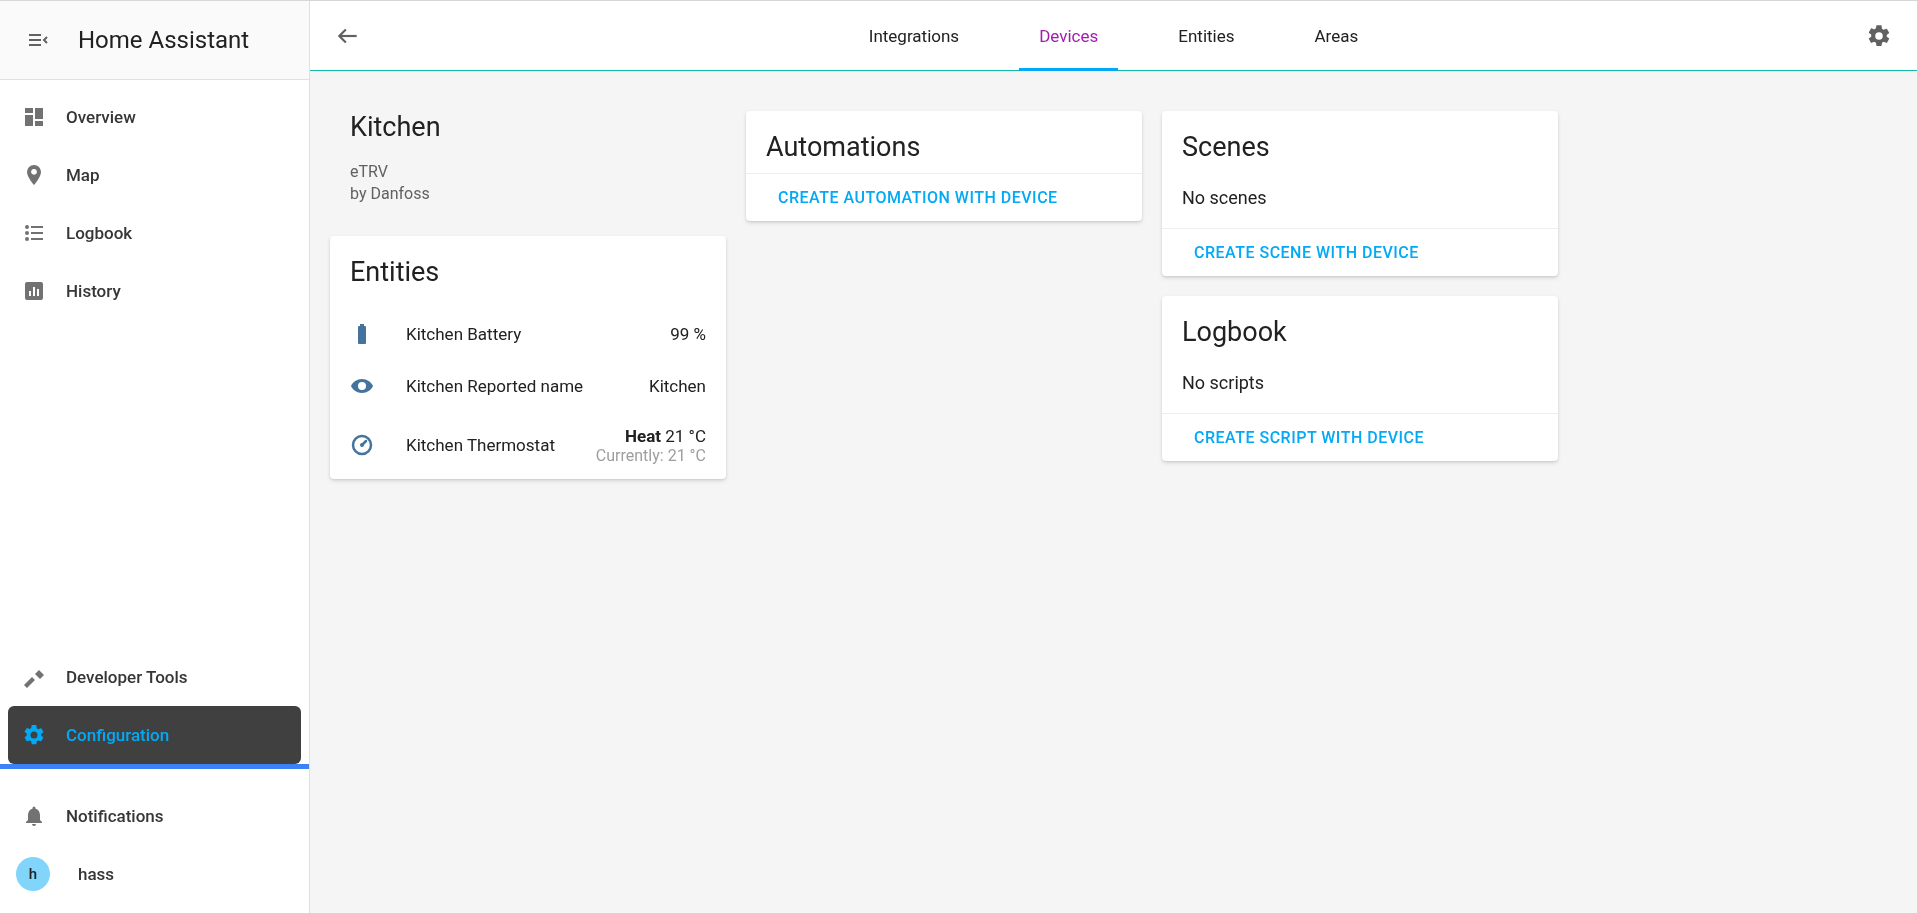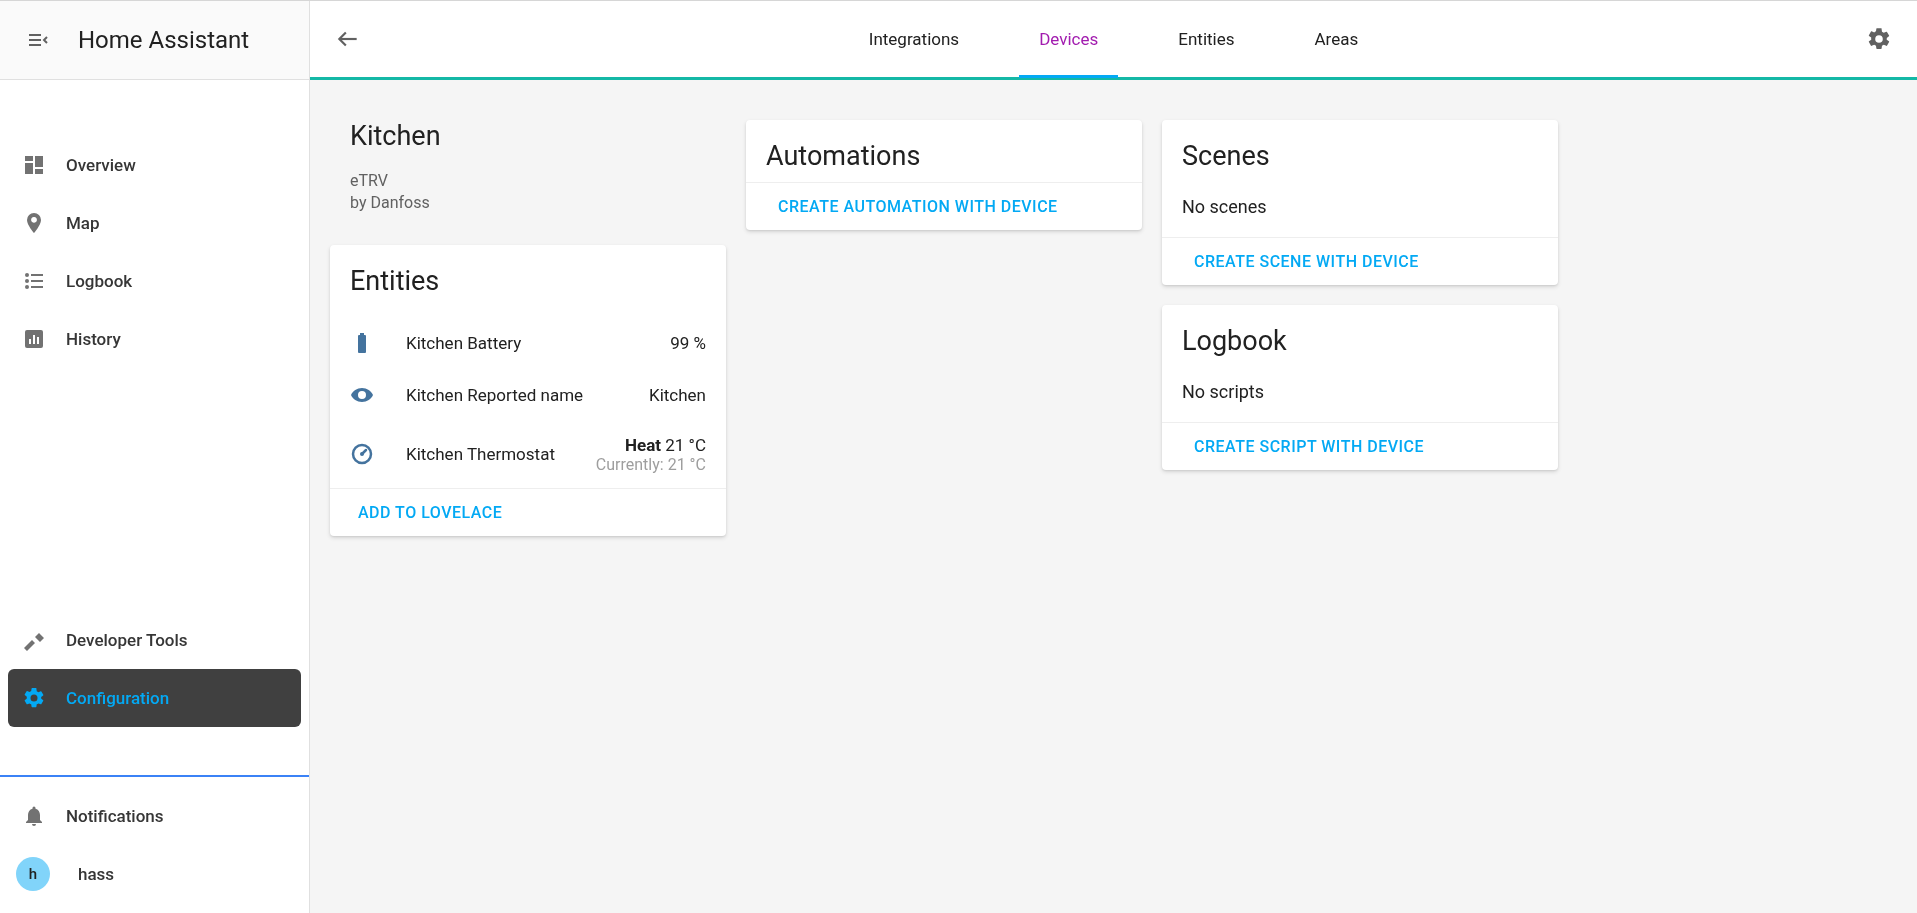--- a/index.html
+++ b/index.html
@@ -21,21 +21,20 @@
   border-top: 1px solid #d6d6d6;
 }
 
 
 .sidebar {
   width: 310px;
   background: #fff;
   border-right: 1px solid #e0e0e0;
   display: flex;
   flex-direction: column;
-  gap: 48px;
 }
 .sidebar-header {
   display: flex;
   align-items: center;
   height: 79px;
   padding: 0 16px;
   border-bottom: 1px solid #e0e0e0;
   background: #fafafa;
 }
 .sidebar-header .menu-btn {
@@ -82,22 +81,22 @@
   margin: 0 8px;
   padding: 0 14px;
 }
 .nav-item.active .icon {
   color: #03a9f4;
 }
 .nav-spacer {
   flex: 1;
 }
 .sidebar-bottom {
-  border-top: 2px solid #3b82f6;
-  padding-top: 10px;
+  border-top: 5px solid #3b82f6;
+  padding-top: 18px;
   padding-bottom: 10px;
 }
 .user-row {
   display: flex;
   align-items: center;
   height: 58px;
   padding: 0 16px;
   cursor: pointer;
   font-size: 17px;
   font-weight: 500;
@@ -117,23 +116,23 @@
 }
 
 
 .main {
   flex: 1;
   display: flex;
   flex-direction: column;
   background: #f5f5f5;
 }
 .topbar {
-  height: 79px;
+  height: 70px;
   background: #fff;
-  border-bottom: 3px solid #14b8a6;
+  border-bottom: 1px solid #14b8a6;
   display: flex;
   align-items: center;
   padding: 0 16px;
 }
 .topbar .back-btn {
   width: 44px;
   height: 44px;
   cursor: pointer;
   color: #616161;
   display: flex;
@@ -432,21 +431,20 @@
                     <circle cx="12" cy="12" r="2" fill="currentColor" stroke="none"></circle>
                   </svg>
               </span>
               <span class="ename">Kitchen Thermostat</span>
               <span class="evalue">
                 <div><span class="bold">Heat</span> <span>21 °C</span></div>
                 <div class="sub">Currently: 21 °C</div>
               </span>
             </div>
           </div>
-          <div class="card-action left">ADD TO LOVELACE</div>
         </div>
       </div>
 
       <div class="col">
         <div class="card">
           <div class="card-header">
             <h2>Automations</h2>
           </div>
           <div class="card-action">CREATE AUTOMATION WITH DEVICE</div>
         </div>

